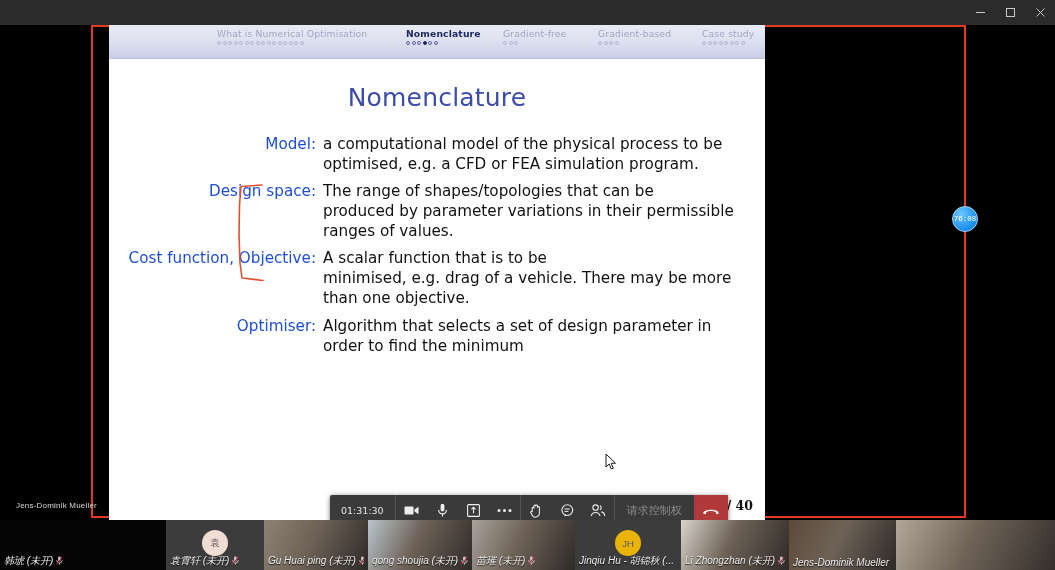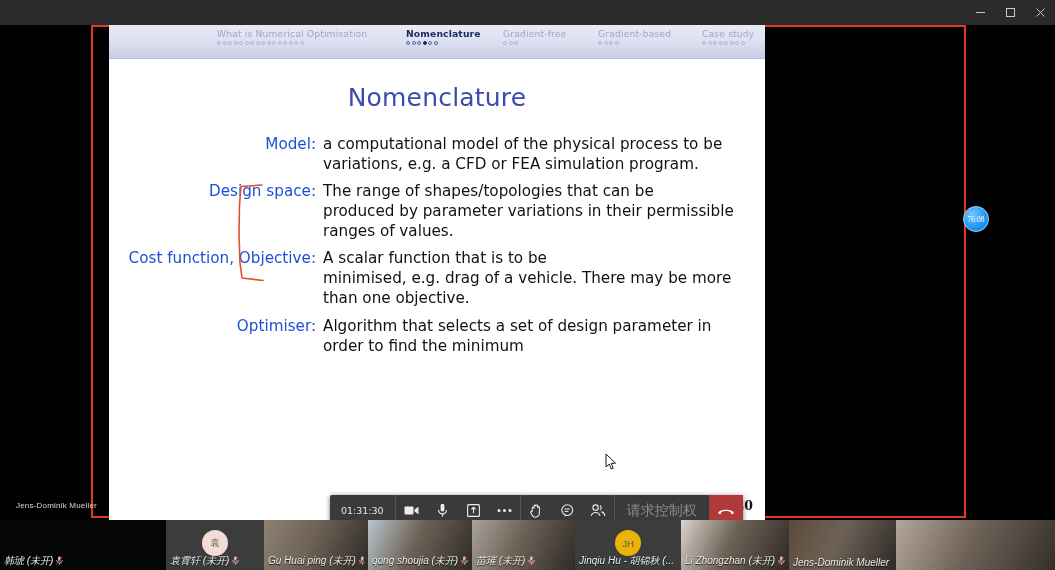--- a/index.html
+++ b/index.html
@@ -96,42 +96,41 @@
     color: #d8d8d8; font-size: 8px; letter-spacing: .2px;
   }
 
   
   .bubble {
     position: absolute; left: 952px; top: 181px; width: 26px; height: 26px;
     border-radius: 50%;
     background: radial-gradient(circle at 35% 30%, #6ec6ff 0%, #2196f3 60%, #0d73d0 100%);
     border: 1.5px solid #9fd8ff;
     color: #fff; font-size: 7.5px; display: flex; align-items: center; justify-content: center;
-    font-family: Liberation Serif, serif;
-    margin-left: 11px;
+    font-family: Liberation Mono, monospace;
   }
 
   
   .toolbar {
     position: absolute; left: 330px; top: 470px; height: 31px;
     background: #3a3a3a; border-radius: 2px;
     display: flex; align-items: center; box-shadow: 0 1px 5px rgba(0,0,0,.55);
   }
   .tb-timer {
     color: #e6e6e6; font-size: 9.5px; padding: 0 11px;
     border-right: 1px solid #545454; height: 100%; display: flex; align-items: center;
     font-family: "DejaVu Sans", sans-serif;
   }
   .tb-grp { display: flex; align-items: center; height: 100%; border-right: 1px solid #545454; }
   .tb-btn {
     width: 31px; height: 31px; display: flex; align-items: center; justify-content: center;
     color: #ededed;
   }
   .tb-req {
-    color: #8c8c8c; font-size: 14px; padding: 0 12px; height: 100%;
+    color: #8c8c8c; font-size: 11px; padding: 0 12px; height: 100%;
     display: flex; align-items: center;
     font-family: "DejaVu Sans", sans-serif;
   }
   .tb-hang {
     width: 34px; height: 31px; background: #b03a3a;
     display: flex; align-items: center; justify-content: center; color: #fff;
   }
 
   
   .filmstrip {
@@ -251,21 +250,21 @@
           </div>
       </div>
 
       <div class="slide-title">Nomenclature</div>
 
       <div class="body" id="entries">
           <div class="entry">
             <div class="term" style="flex-basis: 200px;">Model:</div>
             <div class="defn">
               <span class="ln">a computational model of the physical process to be</span>
-              <span class="ln">variations, e.g. a CFD or FEA simulation program.</span>
+              <span class="ln">optimised, e.g. a CFD or FEA simulation program.</span>
             </div>
           </div>
           <div class="entry">
             <div class="term" style="flex-basis: 200px;">Design space:</div>
             <div class="defn">
               <span class="ln">The range of shapes/topologies that can be</span>
               <span class="ln">produced by parameter variations in their permissible</span>
               <span class="ln">ranges of values.</span>
             </div>
           </div>

